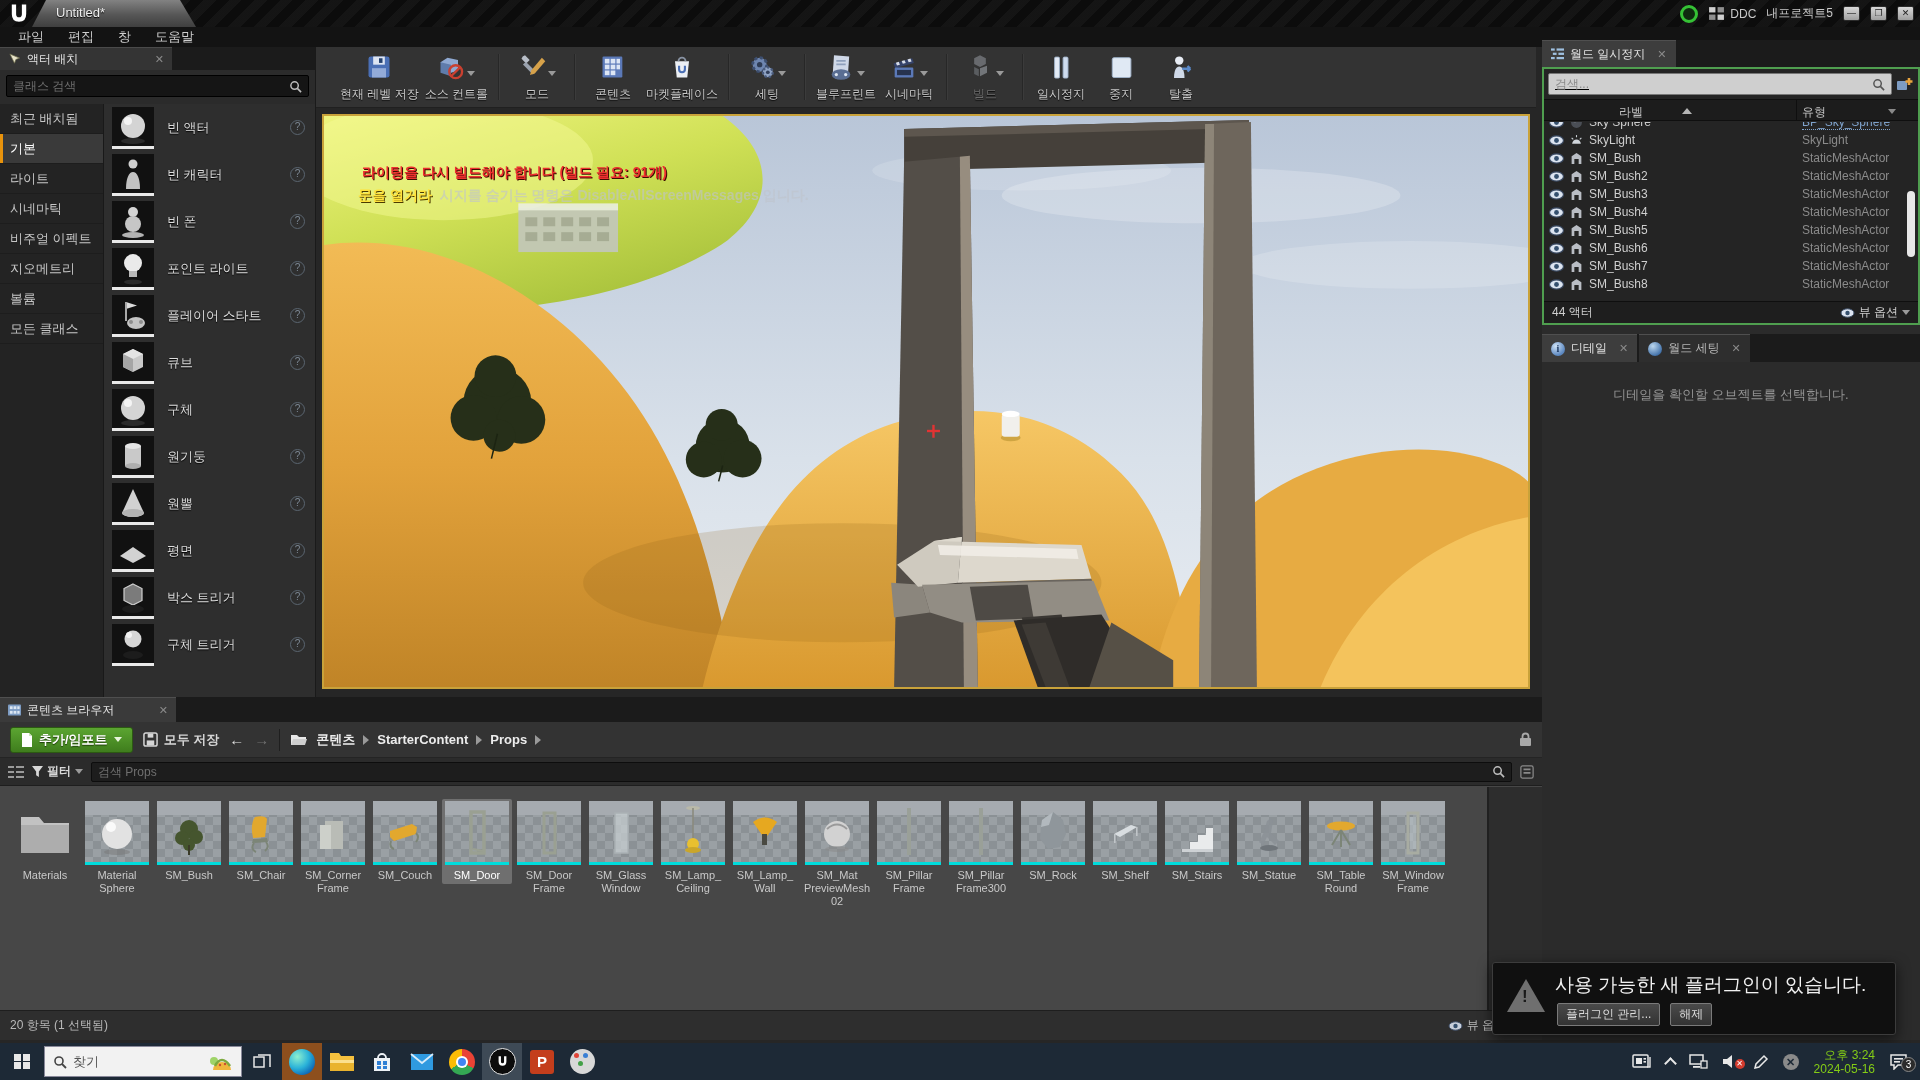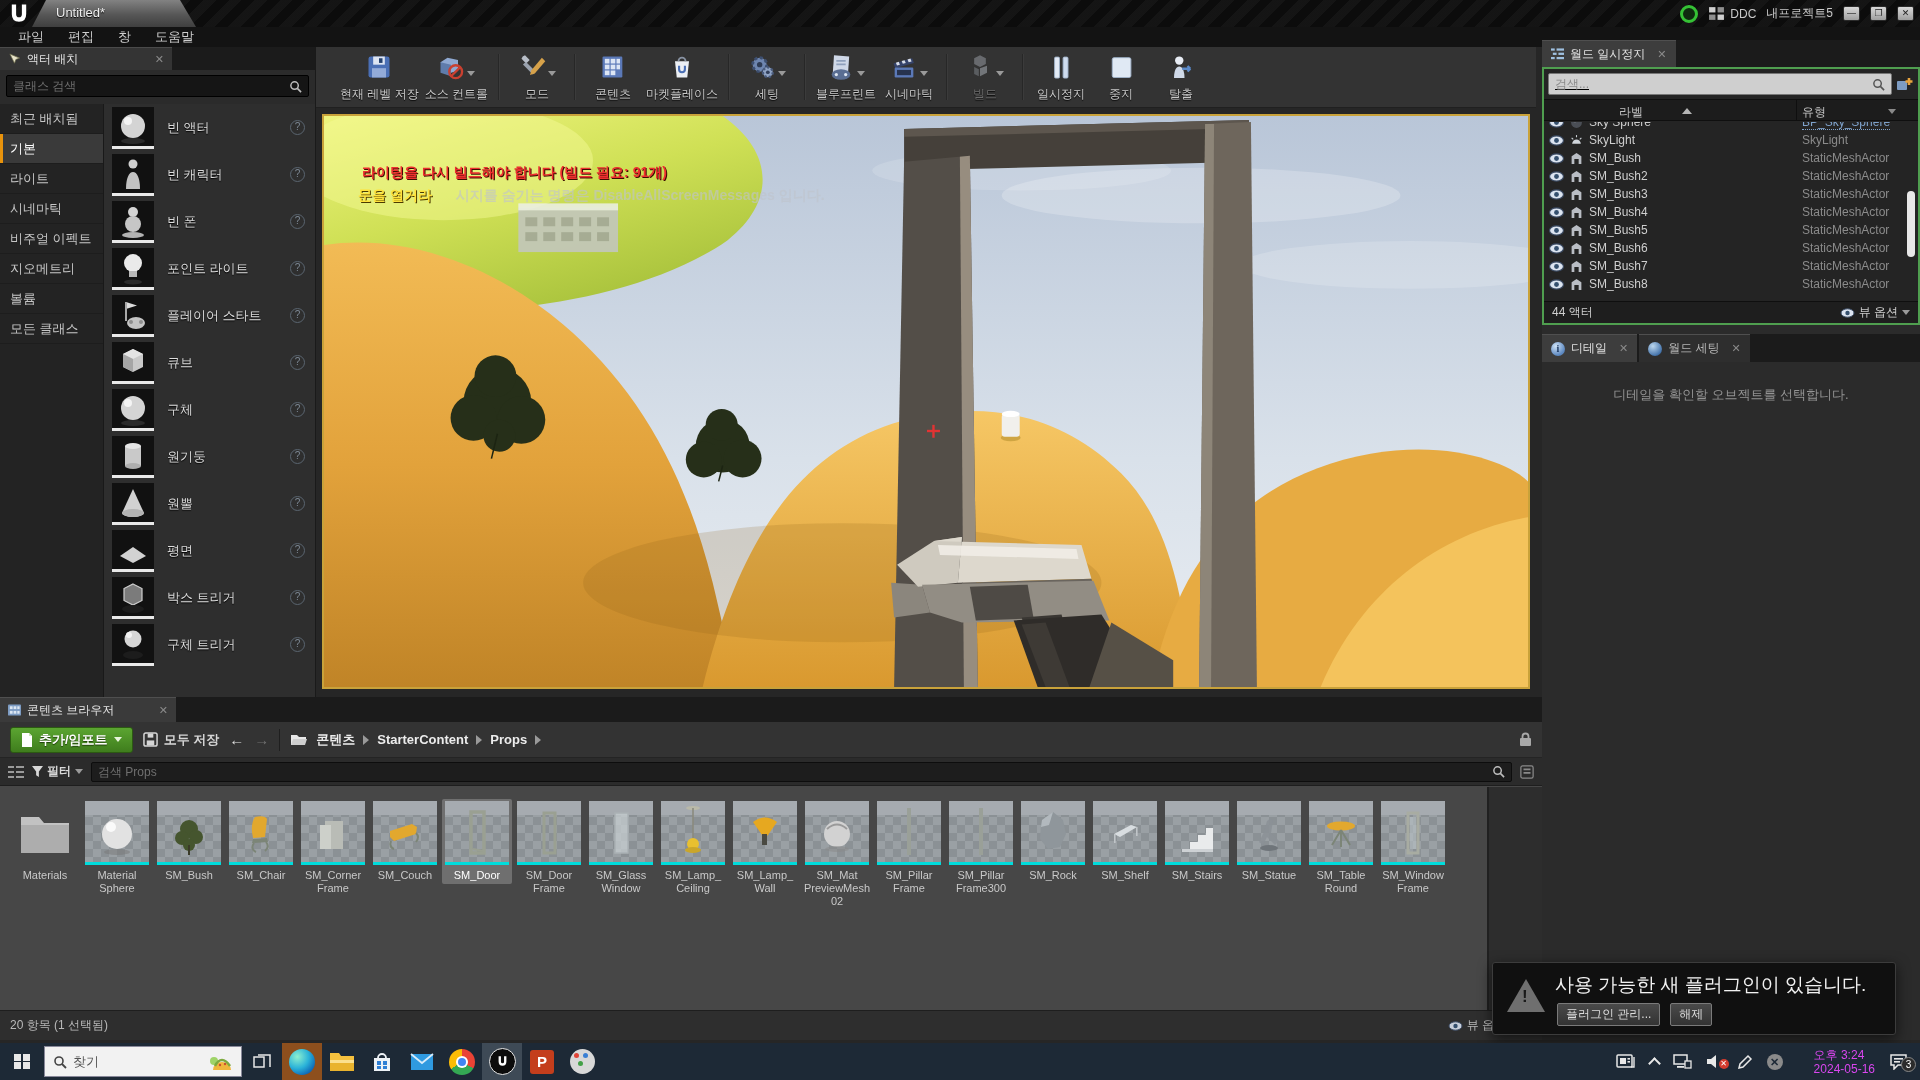--- a/index.html
+++ b/index.html
@@ -65,21 +65,21 @@
   .tb-btn.disabled svg { opacity:.45; }
 
   
   #viewport { position:absolute; left:322px; top:114px; width:1208px; height:575px;
     border:2px solid #c9a23a; background:#cdd6e2; overflow:hidden; }
   #vp-scene { position:absolute; left:0; top:0; width:100%; height:100%; }
   #vp-warning { position:absolute; left:38px; top:48px; color:#ee2f2f; font-size:14px; font-weight:bold;
     text-shadow:1px 1px 0 #3d0d00; }
   #vp-line2 { position:absolute; left:34px; top:71px; font-size:14px; font-weight:bold; white-space:nowrap; }
   #vp-line2 .dbg { color:#ffe23c; text-shadow:1px 1px 0 #4a3a00; }
-  #vp-line2 .hint { color:rgba(190,196,204,.62); font-weight:bold; margin-left:20px; }
+  #vp-line2 .hint { color:rgba(190,196,204,.62); font-weight:bold; margin-left:4px; }
 
   
   #right-panel { position:absolute; left:1542px; top:40px; width:378px; height:1000px; background:#2b2b2b; }
   .rp-tabrow { height:27px; background:#1b1b1b; display:flex; }
   .rp-tab { display:flex; align-items:center; gap:6px; padding:0 9px; font-size:12px; color:#e0e0e0;
     background:#3d3d3d; border-top:1px solid #4f4f4f; margin-right:2px; }
   .rp-tab.inactive { background:#2e2e2e; color:#b5b5b5; }
   .rp-tab .close { color:#8a8a8a; font-size:11px; margin-left:6px; }
   #outliner { position:absolute; left:0; top:27px; width:378px; height:258px; border:2px solid #4f9e4f; background:#242424; }
   #ol-searchrow { height:30px; display:flex; align-items:center; padding:0 4px; gap:4px; }
@@ -175,21 +175,21 @@
   .win-grid div { background:#e8e8e8; }
   #tb-searchbox { width:198px; height:31px; background:#f2f2f2; border:1px solid #889;
     display:flex; align-items:center; padding:0 8px; gap:6px; }
   #tb-searchbox input { flex:1; min-width:0; background:transparent; border:none; outline:none; font-size:13px; color:#333; }
   #tb-searchbox input::placeholder { color:#555; }
   .tb-appicon { width:40px; height:37px; display:flex; align-items:center; justify-content:center; flex:none; }
   .tb-appicon.hl-brown { background:#8d4f1d; }
   .tb-appicon.hl-gray { background:#3e4a56; }
   #tb-tray { margin-left:auto; display:flex; align-items:center; height:37px; }
   .tray-item { padding:0 7px; display:flex; align-items:center; color:#e8e8e8; }
-  #tb-clock { color:#d946ef; font-size:12px; line-height:14px; padding:0 8px;margin-left:16px; }
+  #tb-clock { text-align:right; color:#84cc16; font-size:12px; line-height:14px; padding:0 8px; }
   .chev-up { width:9px; height:9px; border-left:2px solid #e8e8e8; border-top:2px solid #e8e8e8; transform:rotate(45deg); margin-top:4px; }
   #tb-notif { position:relative; padding:0 12px 0 6px; }
   .badge { position:absolute; right:4px; bottom:-2px; width:15px; height:15px; border-radius:50%;
     background:#2b2b2b; border:1px solid #888; color:#fff; font-size:10px; line-height:13px; text-align:center; }
 
   .icon12 { width:17px; height:15px; }
 </style>
 </head>
 <body>
 

